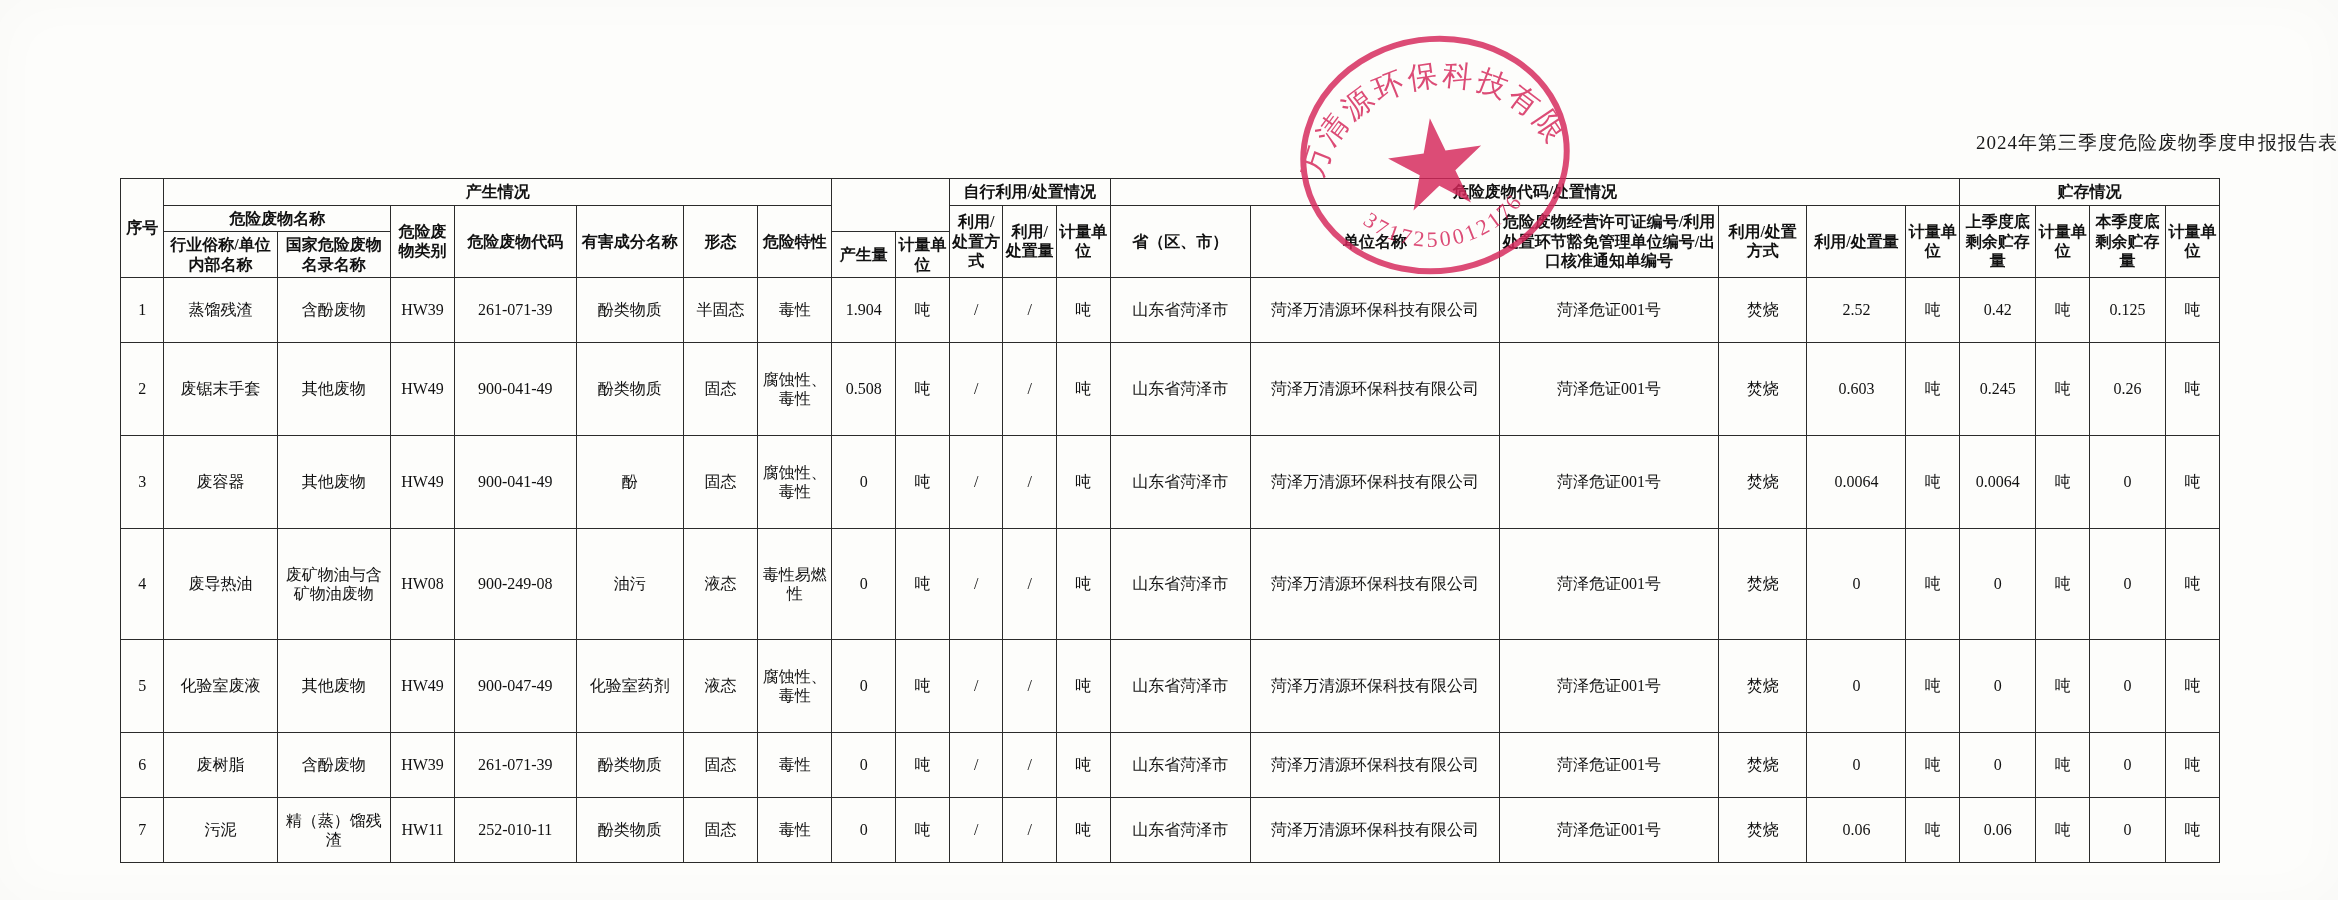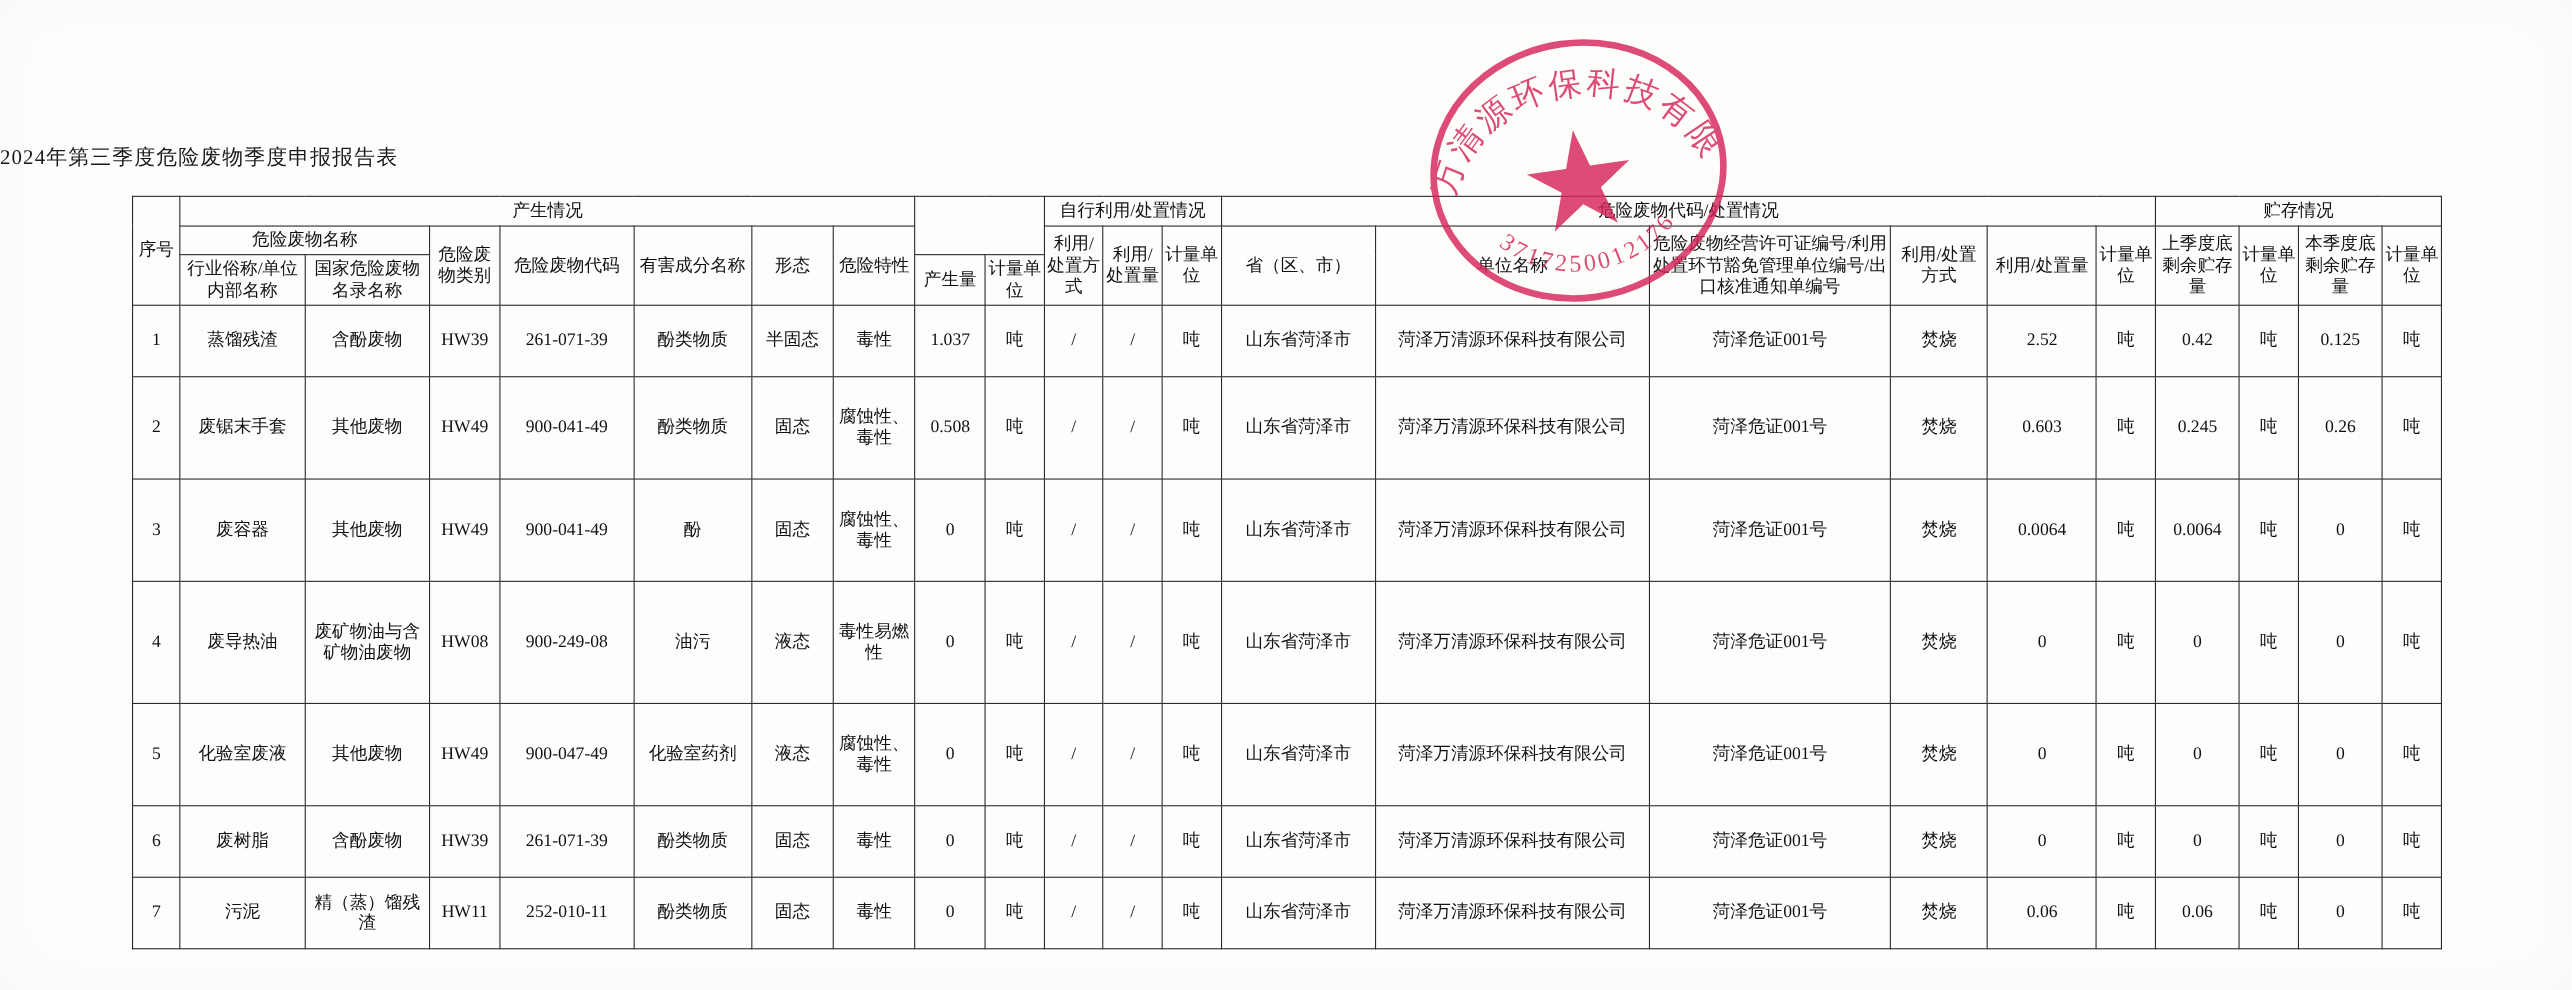--- a/index.html
+++ b/index.html
@@ -20,21 +20,21 @@
     left: 0; top: 0;
     width: 2338px;
     height: 900px;
     background: #fdfdfb;
   }
   .doc-title {
     position: absolute;
     left: 0;
     top: 130px;
     width: 2338px;
-    text-align: left;
+    text-align: right;
     font-size: 19px;
     letter-spacing: 1px;
     color: #1a1a1a;
   }
   .table-wrap {
     position: absolute;
     left: 120px;
     top: 178px;
     width: 2100px;
   }
@@ -48,21 +48,21 @@
     border: 1px solid #2b2b2b;
     text-align: center;
     vertical-align: middle;
     font-size: 16px;
     line-height: 1.22;
     padding: 3px 2px;
     color: #111;
     word-break: break-all;
   }
   table.main th {
-    font-weight: normal;
+    font-weight: bold;
   }
   .hdr-group { font-size: 17px; }
   .hdr-sub { font-size: 16px; }
   td.data { height: 58px; }
   .rowtall td { height: 86px; }
   .rowxtall td { height: 104px; }
 
   
   .seal {
     position: absolute;
@@ -159,21 +159,21 @@
       <tbody>
           <tr>
             <td class="data">1</td>
             <td class="data">蒸馏残渣</td>
             <td class="data">含酚废物</td>
             <td class="data">HW39</td>
             <td class="data">261-071-39</td>
             <td class="data">酚类物质</td>
             <td class="data">半固态</td>
             <td class="data">毒性</td>
-            <td class="data">1.037</td>
+            <td class="data">1.904</td>
             <td class="data">吨</td>
             <td class="data">/</td>
             <td class="data">/</td>
             <td class="data">吨</td>
             <td class="data">山东省菏泽市</td>
             <td class="data">菏泽万清源环保科技有限公司</td>
             <td class="data">菏泽危证001号</td>
             <td class="data">焚烧</td>
             <td class="data">2.52</td>
             <td class="data">吨</td>

